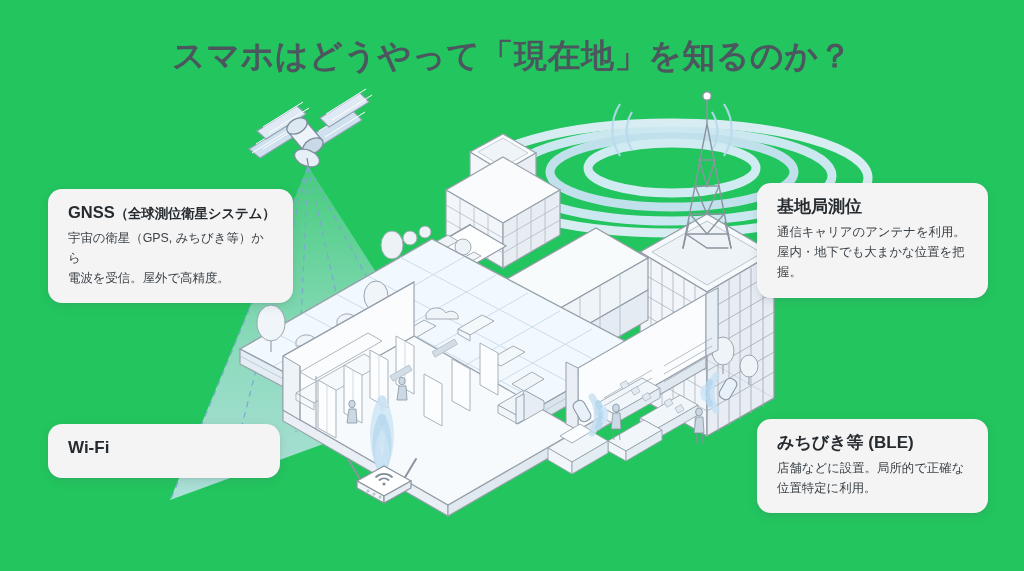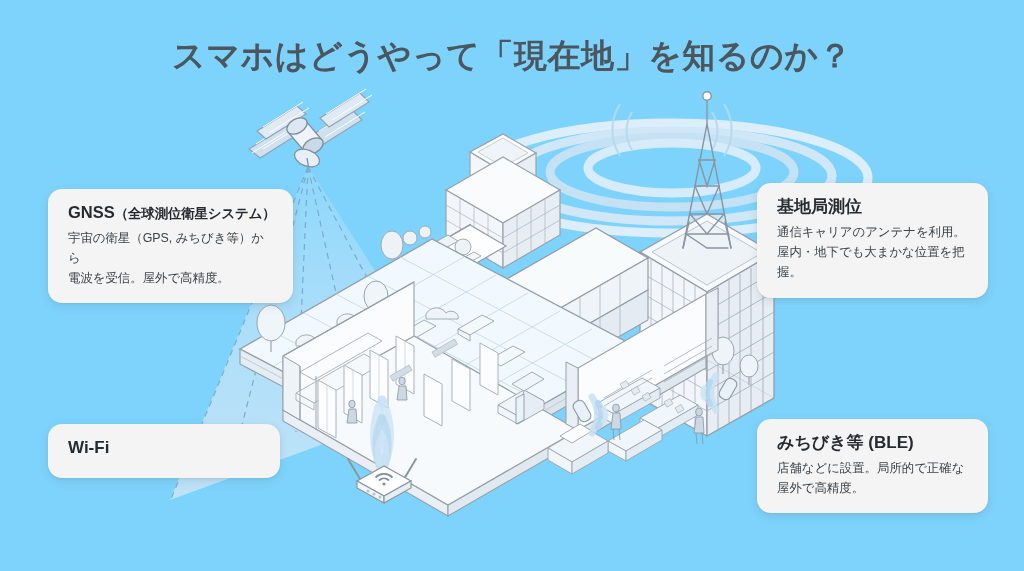--- a/index.html
+++ b/index.html
@@ -9,21 +9,21 @@
     background: #ffffff;
   }
   body {
     font-family: "Liberation Sans", "DejaVu Sans", sans-serif;
     -webkit-font-smoothing: antialiased;
   }
   #stage {
     position: relative;
     width: 1024px;
     height: 571px;
-    background: #7dd3fc;
+    background: #22c55e;
     overflow: hidden;
   }
 
   
   #title {
     position: absolute;
     left: 0;
     top: 34px;
     width: 1024px;
     text-align: center;
@@ -527,16 +527,16 @@
     <p class="card-title">
       <span>Wi-Fi</span><span class="sub"></span>
     </p>
   </div>
 
   <div class="card" id="card-beacon">
     <p class="card-title">
       <span>みちびき等 (BLE)</span><span class="sub"></span>
     </p>
     <p class="card-body">店舗などに設置。局所的で正確な
-屋外で高精度。</p>
+位置特定に利用。</p>
   </div>
 
 </div>
 
 </body></html>

